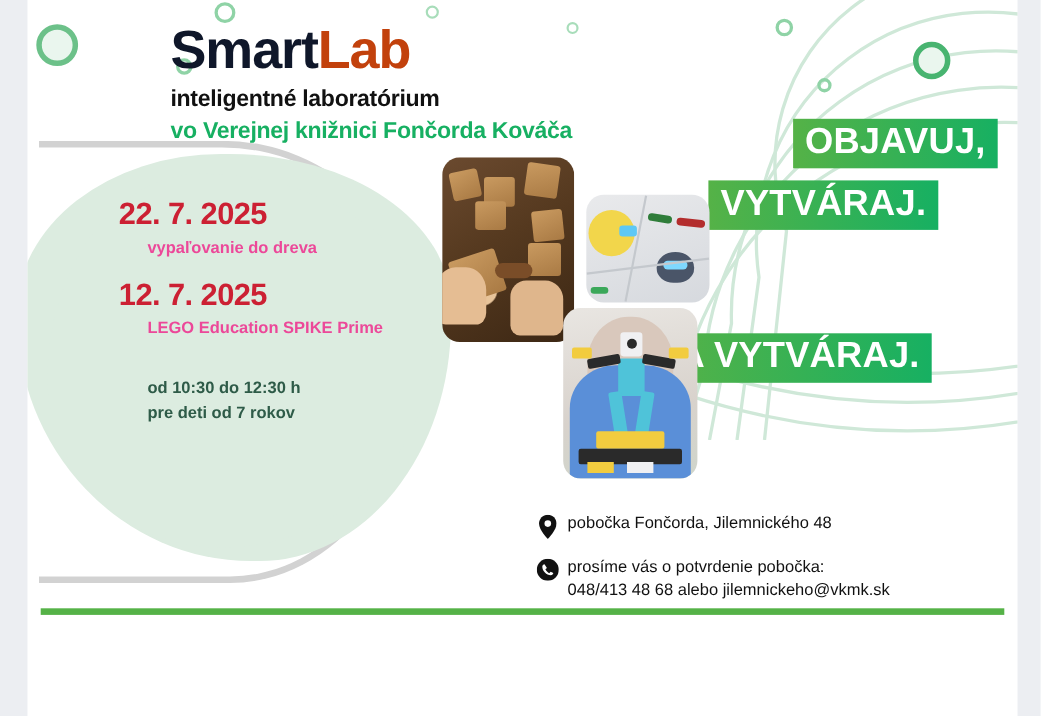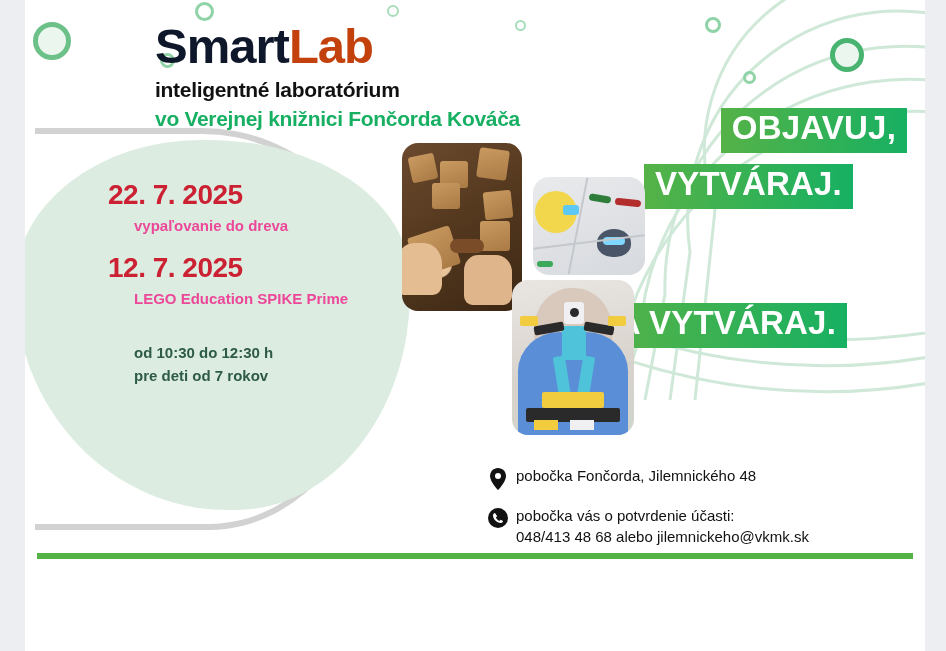--- a/index.html
+++ b/index.html
@@ -192,21 +192,21 @@
       <span class="tx">pobočka Fončorda, Jilemnického 48</span>
     </div>
     <div class="crow">
       <span class="ic">
         <svg width="20" height="20" viewBox="0 0 20 20">
             <circle cx="10" cy="10" r="10" fill="#111"></circle>
             <path d="M7 5c-1 0-2 1-2 2.3 0 3.9 3.8 7.7 7.7 7.7 1.3 0 2.3-1 2.3-2l-2.4-1.3-1.3 1.4c-1.4-.7-2.8-2.1-3.5-3.5l1.4-1.3z" fill="#fff"></path>
           </svg>
       </span>
       <span class="tx">
-        <span>pobočka vás o potvrdenie účasti:</span><br>
+        <span>prosíme vás o potvrdenie pobočka:</span><br>
         <span>048/413 48 68 alebo jilemnickeho@vkmk.sk</span>
       </span>
     </div>
   </div>
 
   <div id="greenbar"></div>
 
   <div id="footer">
 
     

